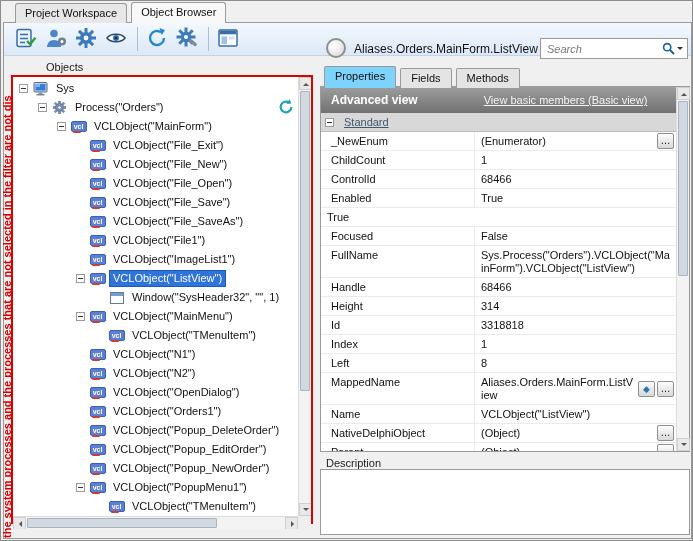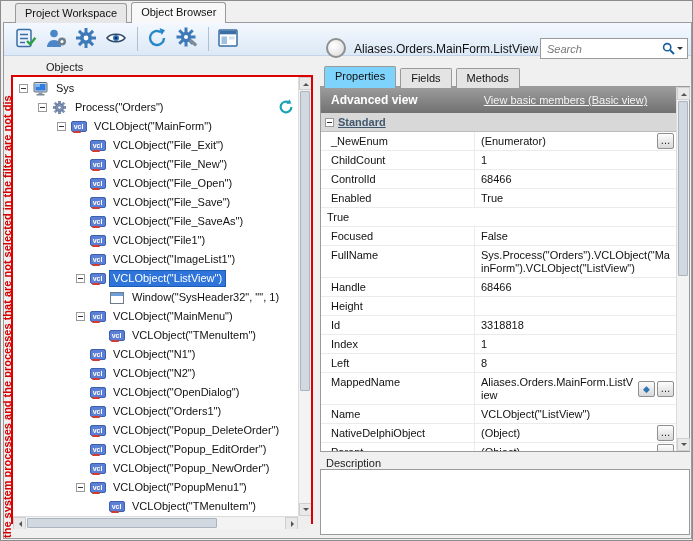--- a/index.html
+++ b/index.html
@@ -77,21 +77,21 @@
 
   .insp-content{position:absolute;left:316px;top:63px;width:370px;height:366px;border:1px solid #9a9a9a;
                 background:#fff;box-sizing:border-box;}
   .insp-sb{position:absolute;right:0;top:0;width:13px;height:100%;background:#f3f3f3;border-left:1px solid #dcdcdc;box-sizing:border-box;}
   .adv-bar{position:absolute;left:0;top:0;right:13px;height:26px;background:linear-gradient(#9d9d9d,#717171);
            color:#fff;display:flex;align-items:center;padding:0 10px;box-sizing:border-box;gap:40px;}
   .adv-title{font-weight:bold;font-size:12px;margin-right:26px;}
   .adv-link{text-decoration:underline;color:#f4f4f4;cursor:pointer;}
   .std-header{position:absolute;left:0;top:26px;right:13px;height:19px;background:#d8d8d8;border-bottom:1px solid #bcbcbc;
               display:flex;align-items:center;padding-left:4px;box-sizing:border-box;}
-  .std-label{font-weight:bold;color:#3f576e;text-decoration:underline;}
+  .std-label{margin-left:6px;font-weight:normal;color:#3f576e;text-decoration:underline;}
   .prop-rows{position:absolute;left:0;top:45px;right:13px;bottom:0;overflow:hidden;}
   .prop-row{display:flex;border-bottom:1px solid #ebebeb;height:19px;box-sizing:border-box;}
   .prop-row.tall{height:32px;}
   .prop-name{width:154px;flex:none;border-right:1px solid #ebebeb;padding:3px 17px 0 10px;box-sizing:border-box;overflow:hidden;white-space:nowrap;}
   .prop-value{flex:1;position:relative;padding:3px 6px 2px 6px;box-sizing:border-box;overflow:hidden;}
   .prop-value .val-text{display:block;word-break:break-all;line-height:13px;}
   .prop-value.has-btns{padding-right:42px;}
   .btns{position:absolute;right:2px;top:50%;transform:translateY(-50%);display:flex;gap:2px;}
   .cell-btn{width:17px;height:16px;border:1px solid #8f8f8f;background:linear-gradient(#fdfdfd,#d8d8d8);
             text-align:center;line-height:13px;font-size:10px;border-radius:2px;box-sizing:border-box;cursor:default;}
@@ -467,20 +467,23 @@
             </div>
           </div>
           <div class="prop-row">
             <div class="prop-name">Handle</div>
             <div class="prop-value">
               <span class="val-text">68466</span>
             </div>
           </div>
           <div class="prop-row">
             <div class="prop-name">Height</div>
+            <div class="prop-value">
+              <span class="val-text">314</span>
+            </div>
           </div>
           <div class="prop-row">
             <div class="prop-name">Id</div>
             <div class="prop-value">
               <span class="val-text">3318818</span>
             </div>
           </div>
           <div class="prop-row">
             <div class="prop-name">Index</div>
             <div class="prop-value">

